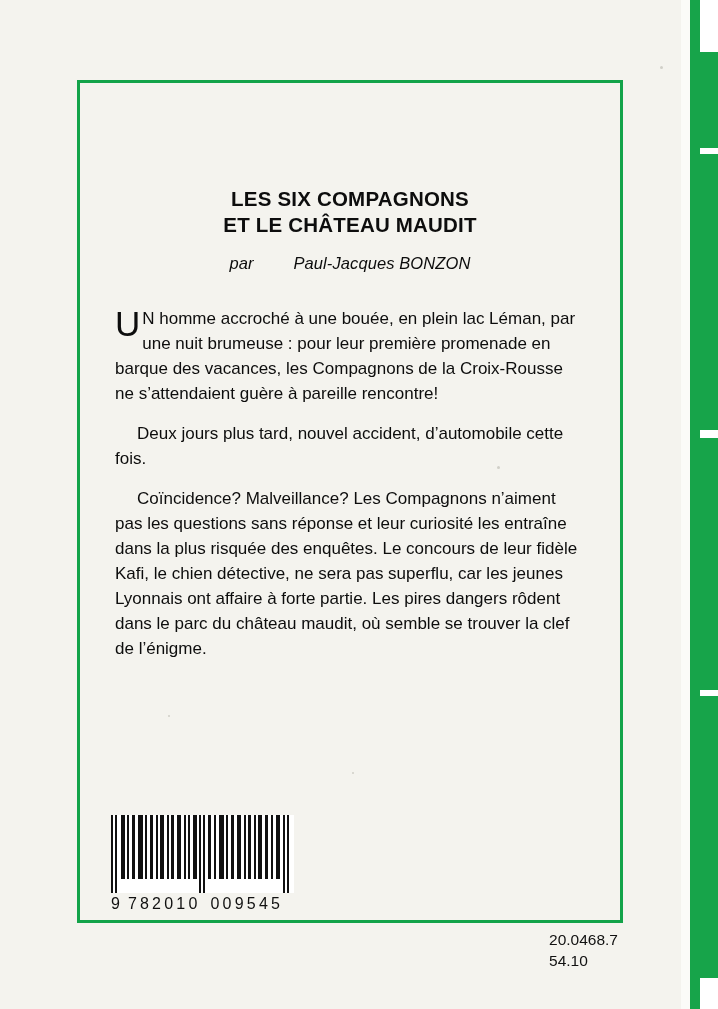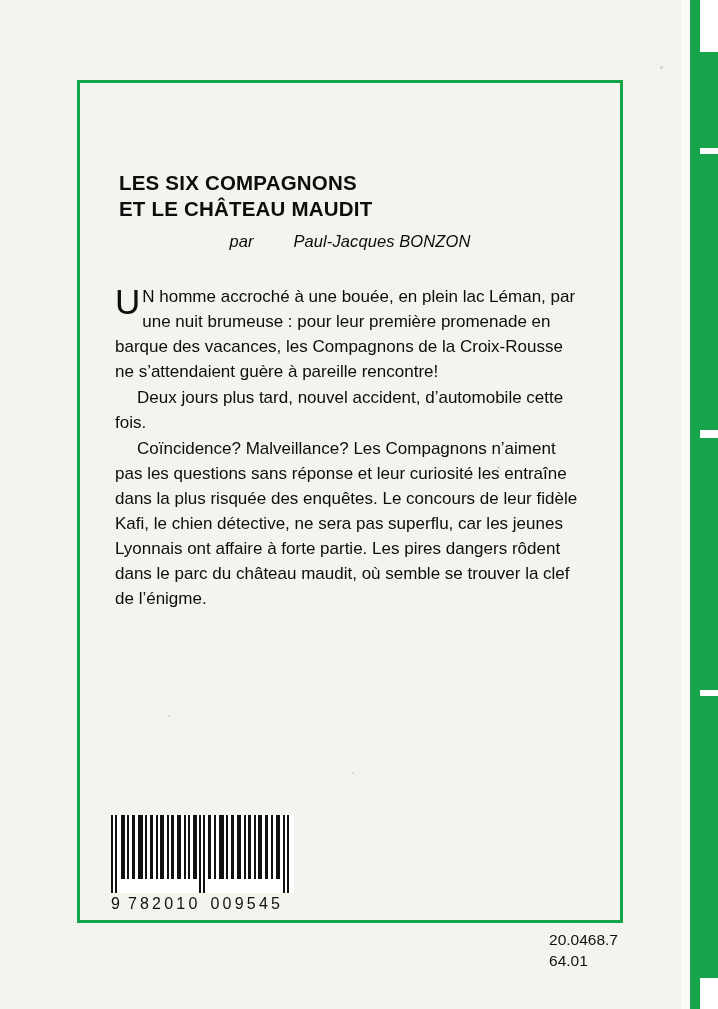--- a/index.html
+++ b/index.html
@@ -66,43 +66,43 @@
     top: 170px;
     width: 470px;
     color: #0d0d0d;
   }
 
   #title {
     font-size: 20.5px;
     font-weight: bold;
     line-height: 1.28;
     letter-spacing: 0.2px;
-    text-align: left;
-    margin: 0;
+    text-align: center;
+    margin: 16px;
     padding: 0 4px;
   }
   #title .l2 { display: block; }
 
   #author {
     margin: 10px 0 0 0;
     font-size: 16.5px;
     font-style: italic;
     text-align: center;
     letter-spacing: 0.1px;
   }
   #author .name { font-style: italic; margin-left: 35px; }
 
   #blurb {
     margin-top: 34px;
     font-size: 17px;
     line-height: 1.47;
     text-align: left;
   }
   #blurb p { margin: 0; }
-  #blurb p + p { margin-top: 1px; text-indent: 22px; }
+  #blurb p + p { margin-top: 15px; text-indent: 22px; }
 
   
   #blurb .dropcap {
     float: left;
     font-size: 35px;
     line-height: 0.85;
     padding: 2px 2px 0 0;
     font-weight: normal;
   }
   #blurb .para-first {
@@ -231,21 +231,21 @@
     </div>
     <div id="barcode-digits">
       <span class="lead">9</span>
       <span class="grp1">782010</span>
       <span class="grp2">009545</span>
     </div>
   </div>
 
   <div id="codes">
     <div>20.0468.7</div>
-    <div>64.01</div>
+    <div>54.10</div>
   </div>
 
   <div id="gutter"></div>
 
   <div id="spine-strip">
     <div class="spine-notch n1"></div>
     <div class="spine-notch n2"></div>
     <div class="spine-notch n3"></div>
     <div class="spine-notch n4"></div>
     <div class="spine-notch n5"></div>

